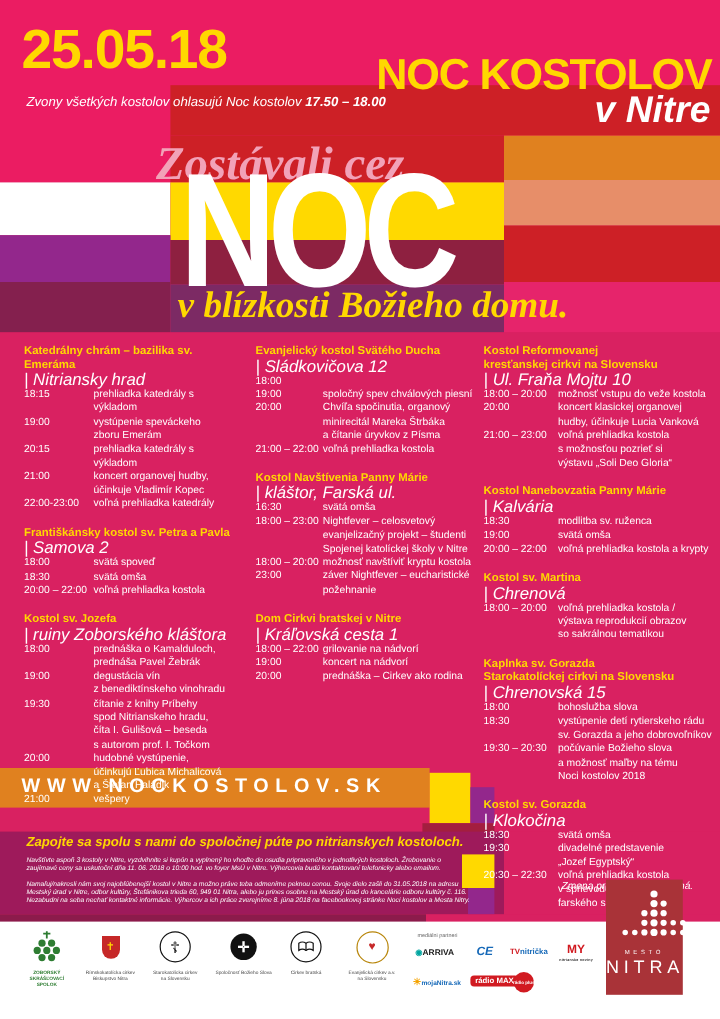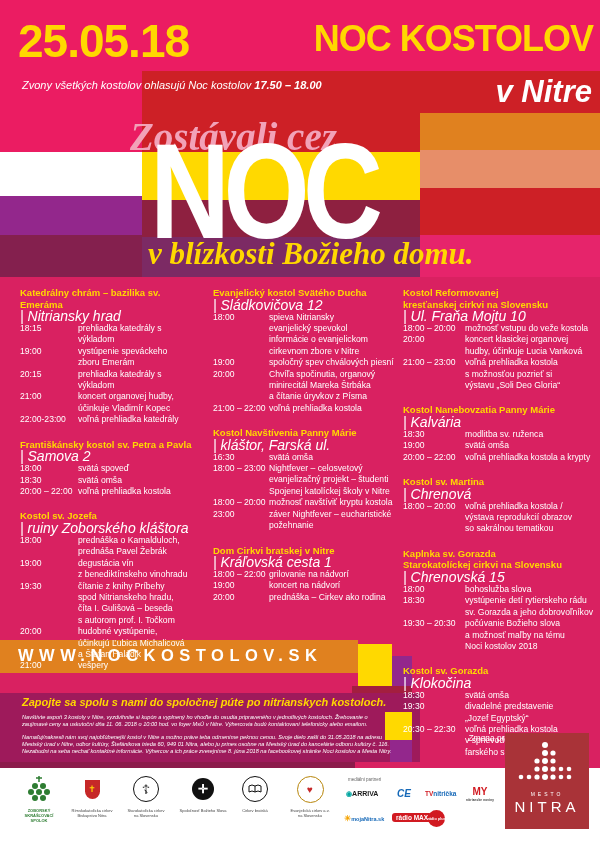--- a/index.html
+++ b/index.html
@@ -27,21 +27,21 @@
   .purple-sq1{left:392px;top:656px;width:20px;height:30px;background:#93278C;}
   .darkred-rect{left:352px;top:686px;width:60px;height:25px;background:#A31E3F;}
   .contest-bg{left:0;top:693px;width:420px;height:69px;background:#9E1A5B;}
   .yellow-sq2{left:385px;top:712px;width:27px;height:28px;background:#FFD900;}
   .purple-sq2{left:390px;top:740px;width:22px;height:22px;background:#93278C;}
   .wine-strip{left:0;top:762px;width:355px;height:7px;background:#8C1B4B;}
   .pink-strip{left:355px;top:762px;width:150px;height:6px;background:#D92161;}
   .footer-white{left:0;top:768px;width:600px;height:81px;background:#FFFFFF;}
   
   .date{left:18px;top:14px;font-size:46px;font-weight:bold;color:#FFD800;letter-spacing:-1px;}
-  .title{right:7px;top:18px;font-size:36px;font-weight:bold;color:#FFD800;letter-spacing:-1px;text-align:right;}
+  .title{right:7px;top:41px;font-size:36px;font-weight:bold;color:#FFD800;letter-spacing:-1px;text-align:right;}
   .subtitle{right:8px;top:74px;font-size:31px;font-weight:bold;font-style:italic;color:#fff;text-align:right;}
   .bells{left:22px;top:79px;font-size:11px;font-style:italic;color:#fff;}
   .bells b{font-weight:bold;font-style:italic;}
   
   .hero1{left:130px;top:114px;font-family:"Liberation Serif",serif;font-style:italic;font-weight:bold;
     font-size:39px;color:#F2A2B8;}
   .hero2{left:150px;top:128px;font-size:135px;line-height:128px;font-weight:bold;color:#fff;
     letter-spacing:-8px;transform:scaleX(.82);transform-origin:left top;}
   .hero3{left:148px;top:236px;font-family:"Liberation Serif",serif;font-style:italic;font-weight:bold;
     font-size:31px;color:#FFD800;}
@@ -84,21 +84,21 @@
   .tvn{left:425px;top:790px;font-size:6.5px;}
   .tvn .tv{color:#D11A21;}
   .tvn .ni{color:#1669B8;}
   .my{left:466px;top:787px;font-size:10px;color:#D11A21;text-align:center;line-height:9px;}
   .my .sub{display:block;font-size:3px;color:#333;letter-spacing:.2px;}
   .moja{left:344px;top:814px;font-size:5.5px;color:#1669B8;}
   .moja .sun{color:#F5A300;font-size:8px;}
   .max{left:392px;top:813px;font-size:6.5px;color:#fff;background:#D11A21;border-radius:3px;padding:1px 4px;}
   .rplus{left:428px;top:810px;width:17px;height:17px;border-radius:50%;background:#D11A21;color:#fff;
     font-size:3.8px;line-height:4px;display:flex;align-items:center;justify-content:center;text-align:center;font-weight:bold;}
-  .nitra-sq{left:505px;top:733px;width:84px;height:96px;background:#A93338;text-align:center;}
+  .nitra-sq{left:505px;top:733px;width:64px;height:96px;background:#A93338;text-align:center;}
   .nitra-mesto{margin-top:58px;font-size:5px;letter-spacing:3px;color:#fff;}
   .nitra-name{font-size:15px;letter-spacing:4px;color:#fff;margin-top:1px;}
   .nitra-dots{position:absolute;left:0;top:6px;width:84px;height:52px;}
 </style>
 </head>
 <body>
 
 <div id="poster">
 
   <div class="blk header-pink"></div>
@@ -210,24 +210,20 @@
           <span class="desc">vešpery</span>
         </div>
       </div>
     </div>
   <div class="sched-col col2">
       <div class="section">
         <div class="sec-name">Evanjelický kostol Svätého Ducha</div>
         <div class="sec-addr">| Sládkovičova 12</div>
         <div class="row">
           <span class="time">18:00</span>
-          <span class="desc">spieva Nitriansky
-evanjelický spevokol
-informácie o evanjelickom
-cirkevnom zbore v Nitre</span>
         </div>
         <div class="row">
           <span class="time">19:00</span>
           <span class="desc">spoločný spev chválových piesní</span>
         </div>
         <div class="row">
           <span class="time">20:00</span>
           <span class="desc">Chvíľa spočinutia, organový
 minirecitál Mareka Štrbáka
 a čítanie úryvkov z Písma</span>

